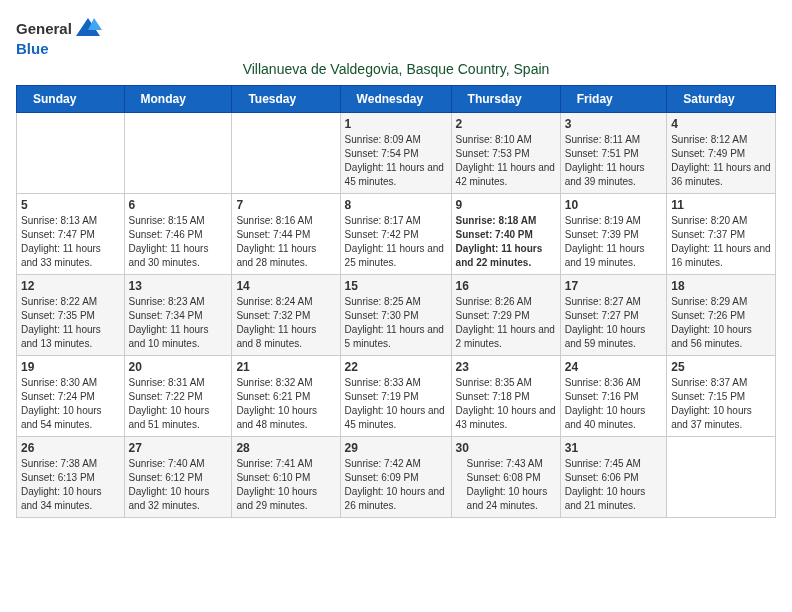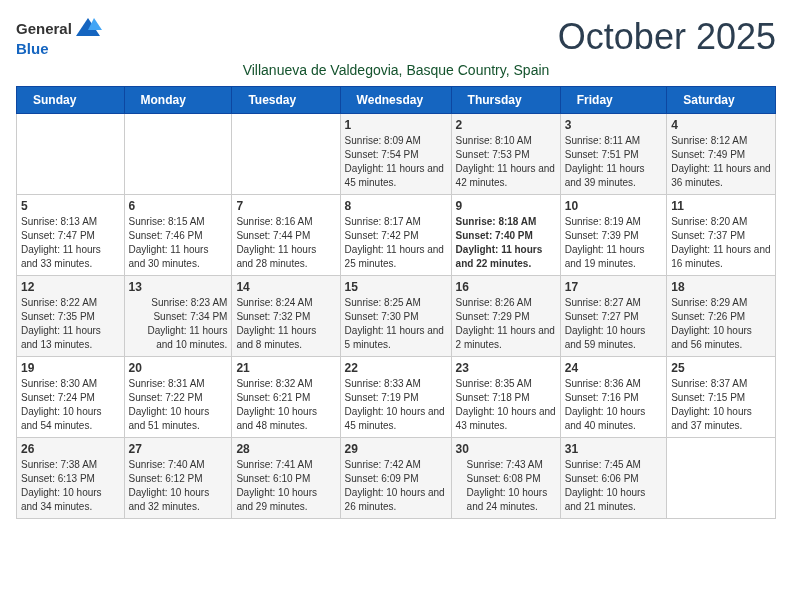--- a/index.html
+++ b/index.html
@@ -8,20 +8,21 @@
       background: #fff;
       width: 792px;
       min-height: 612px;
       padding: 16px;
     }
     .header-logo {
       display: flex;
       align-items: flex-start;
       justify-content: space-between;
       margin-bottom: 4px;
+      flex-direction: column;
     }
     .logo-container {
       display: flex;
       align-items: center;
     }
     .logo-text-general {
       font-size: 15px;
       font-weight: bold;
       color: #333;
     }
@@ -96,21 +97,20 @@
       <div style="display:flex; align-items:center;">
         <span class="logo-text-general">General</span>
         <svg class="logo-icon" viewBox="0 0 28 24" xmlns="http://www.w3.org/2000/svg">
           <polygon points="14,2 26,20 2,20" fill="#1565c0"></polygon>
           <polygon points="20,2 28,14 14,14" fill="#42a5f5"></polygon>
         </svg>
       </div>
       <span class="logo-text-blue">Blue</span>
     </div>
   </div>
-  <div class="month-title">October 2025</div>
 </div>
 
 <div class="subtitle">Villanueva de Valdegovia, Basque Country, Spain</div>
 
 <table>
   <thead>
     <tr>
     <th>Sunday</th>
         <th>Monday</th>
         <th>Tuesday</th>
@@ -196,21 +196,21 @@
       </tr>
       <tr>
         <td>
           <div class="day-number">12</div>
           <div class="day-info" style="white-space: pre-line;">Sunrise: 8:22 AM
 Sunset: 7:35 PM
 Daylight: 11 hours and 13 minutes.</div>
         </td>
         <td>
           <div class="day-number">13</div>
-          <div class="day-info" style="white-space: pre-line; text-align: right;">Sunrise: 8:23 AM
+          <div class="day-info" style="white-space: pre-line;">Sunrise: 8:23 AM
 Sunset: 7:34 PM
 Daylight: 11 hours and 10 minutes.</div>
         </td>
         <td>
           <div class="day-number">14</div>
           <div class="day-info" style="white-space: pre-line;">Sunrise: 8:24 AM
 Sunset: 7:32 PM
 Daylight: 11 hours and 8 minutes.</div>
         </td>
         <td>

